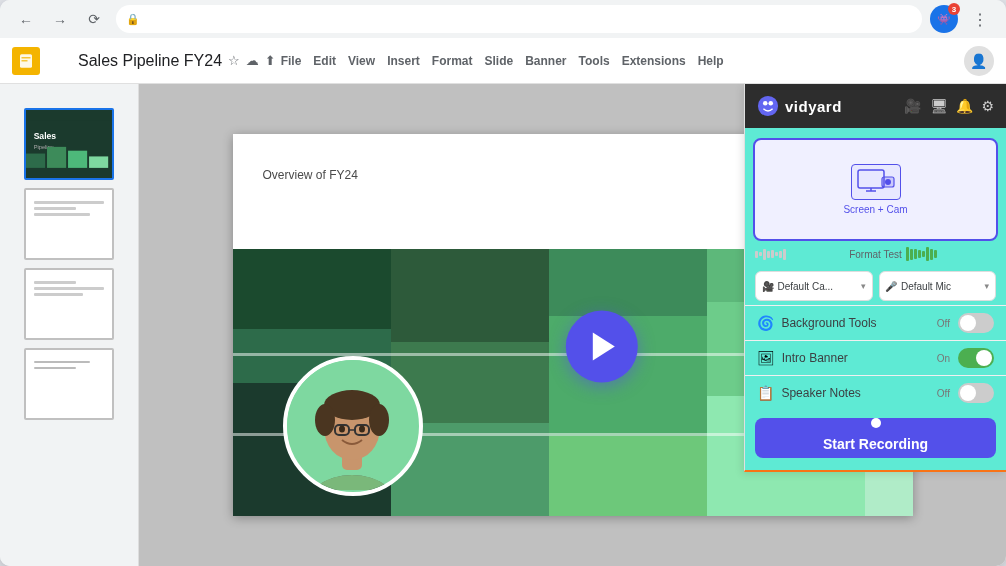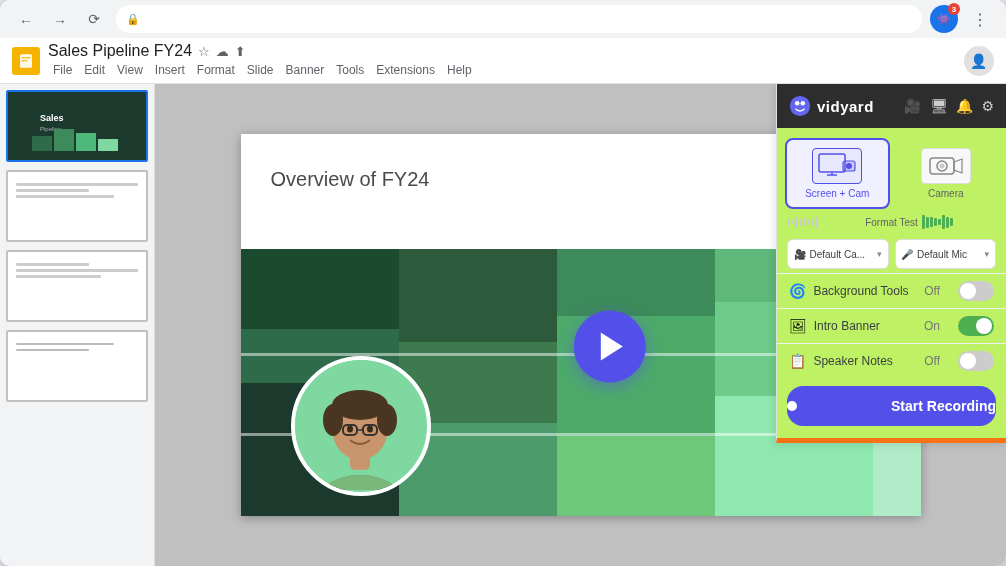--- a/index.html
+++ b/index.html
@@ -120,57 +120,58 @@
       align-items: center;
       justify-content: center;
       color: white;
       font-size: 16px;
       font-weight: bold;
       flex-shrink: 0;
     }
 
     .slides-title-area {
       display: flex;
-      flex-direction: column;
+      flex-direction: row;
+      margin-left: 30px;
     }
 
     .slides-title {
       font-size: 16px;
       color: #202124;
       font-weight: 400;
       display: flex;
       align-items: center;
       gap: 6px;
     }
 
     .slides-menu {
       display: flex;
       gap: 2px;
       font-size: 12px;
       color: #5f6368;
       margin-top: 1px;
     }
-    .slides-menu span { padding: 2px 5px; cursor: pointer; border-radius: 3px; }
+    .slides-menu span { padding: 2px 5px; cursor: pointer; border-radius: 3px; font-weight: bold; }
 
     .icon-small { font-size: 13px; color: #5f6368; cursor: pointer; }
 
     
     .main-content {
       flex: 1;
       display: flex;
       overflow: hidden;
       position: relative;
     }
 
     
     .slide-panel {
-      width: 155px;
+      width: 139px;
       background: #f1f3f4;
       border-right: 1px solid #ddd;
-      padding: 6px;
+      padding: 24px;
       display: flex;
       flex-direction: column;
       gap: 8px;
       overflow-y: auto;
     }
 
     .slide-thumb {
       background: white;
       border: 2px solid #c0c0c0;
       border-radius: 2px;
@@ -233,21 +234,21 @@
     }
 
     .slide-main-title {
       font-size: 36px;
       font-weight: 700;
       color: #1b3a2d;
       font-family: Arial, sans-serif;
     }
 
     .slide-subtitle {
-      font-size: 20px;
+      font-size: 12px;
       color: #4a4a4a;
       margin-top: 4px;
     }
 
     
     .play-btn-overlay {
       position: absolute;
       top: 50%;
       left: 50%;
       transform: translate(-10%, -20%);
@@ -289,24 +290,24 @@
     .person-svg {
       width: 130px;
       height: 130px;
     }
 
     
     .vidyard-panel {
       position: absolute;
       top: 0;
       right: 0;
-      width: 230px;
-      background: #bef264;
+      width: 262px;
+      background: #5eead4;
       border-left: 1px solid #e0e0e0;
-      border-bottom: 5px solid #f97316;
+      border-bottom: 2px solid #f97316;
       box-shadow: -2px 2px 8px rgba(0,0,0,0.1);
       z-index: 20;
     }
 
     .vidyard-header {
       height: 44px;
       background: #2d2d2d;
       display: flex;
       align-items: center;
       justify-content: space-between;
@@ -353,21 +354,21 @@
       padding: 10px 8px 0;
       gap: 4px;
     }
 
     .rec-tab {
       flex: 1;
       display: flex;
       flex-direction: column;
       align-items: center;
       cursor: pointer;
-      padding: 8px 4px;
+      padding: 24px 4px;
       border-radius: 8px;
       gap: 4px;
       border: 2px solid transparent;
     }
     .rec-tab.active {
       border-color: #5350ea;
       background: #f0f0ff;
     }
 
     .rec-tab-icon {
@@ -467,23 +468,23 @@
       align-items: center;
       gap: 7px;
     }
 
     .toggle-label {
       font-size: 12px;
       color: #3c4043;
     }
 
     .toggle-status {
-      font-size: 12px;
+      font-size: 10px;
       color: #777;
-      margin-right: 14px;
+      margin-right: 4px;
     }
 
     .toggle {
       width: 36px;
       height: 20px;
       border-radius: 10px;
       background: #ccc;
       position: relative;
       cursor: pointer;
       flex-shrink: 0;
@@ -501,30 +502,31 @@
       transition: left 0.2s;
     }
     .toggle.on::after { left: 18px; }
 
     
     .start-recording-btn {
       margin: 8px 10px 12px;
       height: 40px;
       background: #5350ea;
       border: none;
-      border-radius: 16px;
+      border-radius: 8px;
       color: white;
       font-size: 14px;
       font-weight: 600;
       cursor: pointer;
       display: flex;
       align-items: center;
-      justify-content: space-between;
+      justify-content: flex-start;
       gap: 8px;
       width: calc(100% - 20px);
+      flex-direction: column;
     }
 
     .rec-dot {
       width: 10px;
       height: 10px;
       background: white;
       border-radius: 50%;
     }
   </style>
 </head>
@@ -734,31 +736,20 @@
               <line x1="9" y1="22" x2="19" y2="22" stroke="#5350ea" stroke-width="1.5"></line>
               <rect x="25" y="8" width="12" height="10" rx="2" fill="#5350ea" opacity="0.2"></rect>
               <rect x="25" y="8" width="12" height="10" rx="2" fill="none" stroke="#5350ea" stroke-width="1.2"></rect>
               <circle cx="31" cy="13" r="3" fill="#5350ea"></circle>
             </svg>
           </div>
           <span class="rec-tab-label">Screen + Cam</span>
         </div>
 
 
-        <div class="rec-tab">
-          <div class="rec-tab-icon">
-            <svg width="38" height="26" viewBox="0 0 38 26">
-              <rect x="3" y="5" width="24" height="16" rx="3" fill="none" stroke="#888" stroke-width="1.5"></rect>
-              <circle cx="15" cy="13" r="5" fill="none" stroke="#888" stroke-width="1.5"></circle>
-              <circle cx="15" cy="13" r="2.5" fill="#888" opacity="0.4"></circle>
-              <path d="M27 9 L35 6 L35 20 L27 17 Z" fill="none" stroke="#888" stroke-width="1.2"></path>
-            </svg>
-          </div>
-          <span class="rec-tab-label">Camera</span>
-        </div>
 
       </div>
 
       <div class="audio-test-row">
         <div class="audio-bars">
           <div class="audio-bar audio-bar-h2"></div>
           <div class="audio-bar audio-bar-h1"></div>
           <div class="audio-bar audio-bar-h3"></div>
           <div class="audio-bar audio-bar-h2"></div>
           <div class="audio-bar audio-bar-h4"></div>

